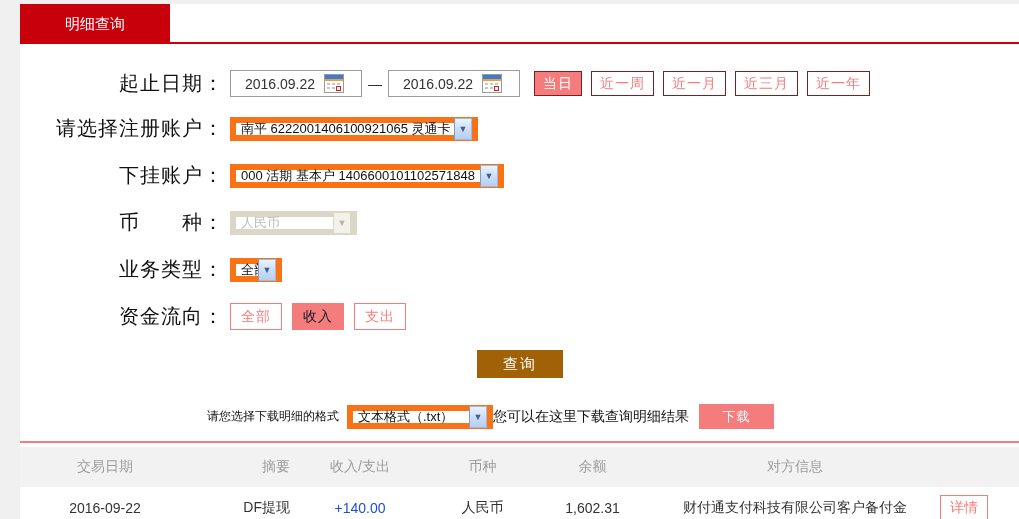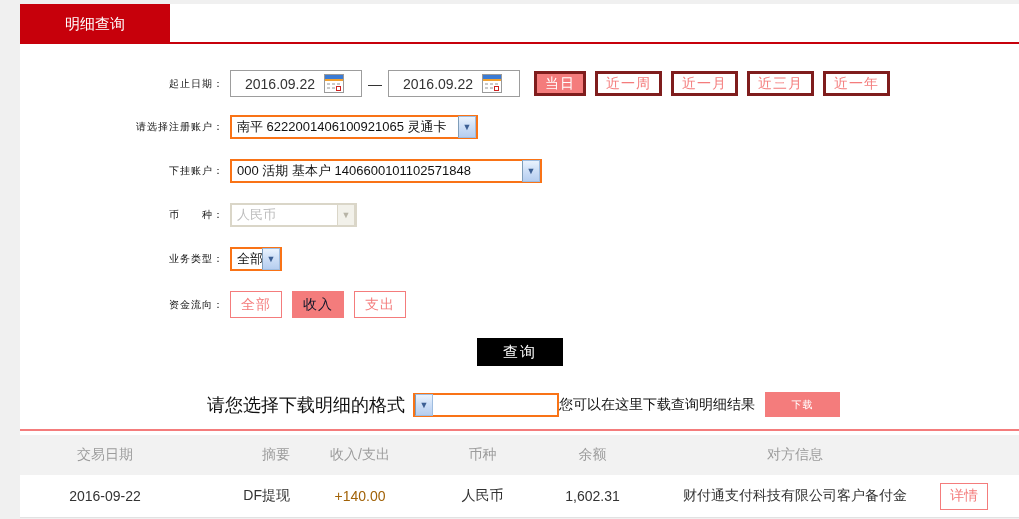--- a/index.html
+++ b/index.html
@@ -20,45 +20,45 @@
   .tab {
     width:150px; height:40px; background:#c7000b; color:#fff;
     display:flex; align-items:center; justify-content:center;
     font-size:15px; cursor:pointer;
   }
   
   .form { padding-top:26px; }
   .form-row { display:flex; align-items:center; margin-bottom:20px; }
   .row-date { margin-bottom:18px; }
   .form-label {
-    width:210px; text-align:right; font-size:10px; color:#111;
+    width:210px; text-align:right; font-size:20px; color:#111;
     padding-right:6px; flex-shrink:0; letter-spacing:1px;
   }
   
   .date-box {
     width:132px; height:27px; border:1px solid #9d9d9d; background:#fff;
     display:flex; align-items:center; padding:0 17px 0 14px;
     font-size:14px; color:#333;
   }
   .date-text { flex:1; }
   .date-sep { margin:0 6px; color:#333; font-size:14px; }
   .cal-icon { width:20px; height:19px; display:block; cursor:pointer; }
   
   .quick-group { display:flex; align-items:center; margin-left:14px; }
   .btn-quick {
     height:25px; padding:0 8px; margin-right:9px;
-    border:3px solid #7f1d1d; color:#f47c7c; background:#fff;
+    border:1px solid #7f1d1d; color:#f47c7c; background:#fff;
     font-size:14px; display:flex; align-items:center; cursor:pointer;
     letter-spacing:1px;
   }
   .btn-quick.active { background:#f47c7c; color:#fff; }
   
   .sel {
     display:inline-flex; align-items:center; height:24px;
-    border:2px solid #f97316; background:#fff; cursor:pointer;
+    border:6px solid #f97316; background:#fff; cursor:pointer;
   }
   .sel-text { flex:1; padding:0 5px; font-size:13px; color:#111; white-space:nowrap; overflow:hidden; }
   .sel-arrow {
     width:18px; height:22px; flex-shrink:0;
     background:linear-gradient(#eaf3fe 0%,#cfe0f7 45%,#b6cef0 100%);
     border:1px solid #9ebcdf; border-left:1px solid #7f9db9;
     color:#3c5f94; font-size:9px;
     display:flex; align-items:center; justify-content:center;
   }
   .sel.disabled { border-color:#dad6c8; cursor:default; }
@@ -71,52 +71,52 @@
   .btn-flow {
     height:27px; min-width:46px; padding:0 10px; margin-right:10px;
     border:1px solid #f47c7c; color:#f47c7c; background:#fff;
     font-size:14px; display:flex; align-items:center; justify-content:center;
     cursor:pointer; letter-spacing:1px;
   }
   .btn-flow.active { background:#f47c7c; color:#0f172a; }
   
   .query-row { display:flex; justify-content:center; margin:15px 0 0 0; }
   .btn-query {
-    width:86px; height:28px; background:#000000; color:#fff; border:none;
+    width:86px; height:28px; background:#a16207; color:#fff; border:none;
     font-size:15px; display:flex; align-items:center; justify-content:center;
     cursor:pointer; letter-spacing:2px;
   }
   
   .dl-row { display:flex; align-items:center; margin-top:26px; padding-left:187px; }
-  .dl-label { font-size:18px; color:#111; margin-right:8px;font-family:Liberation Mono, monospace; }
+  .dl-label { font-size:12px; color:#111; margin-right:8px;font-family:Liberation Mono, monospace; }
   .dl-hint { font-size:14px; color:#111; margin-right:10px; }
   .btn-download {
     width:75px; height:25px; background:#f47c7c; color:#fff; border:none;
-    font-size:10px; display:flex; align-items:center; justify-content:center;
+    font-size:13px; display:flex; align-items:center; justify-content:center;
     cursor:pointer; letter-spacing:1px;
   }
   .pink-divider { border-top:2px solid #f47c7c; margin-top:12px; }
   
   .tbl { width:100%; margin-top:4px; font-size:14px; }
   .tbl-head {
     display:flex; align-items:center; height:40px;
     background:#f2f2f2; color:#9c9c9c;
   }
   .tbl-row {
     display:flex; align-items:center; height:43px;
     background:#fff; color:#333; border-bottom:1px solid #e2e2e2;
   }
   .c1 { width:170px; text-align:center; }
   .c2 { width:100px; text-align:right; }
   .c3 { width:140px; text-align:center; }
   .c4 { width:105px; text-align:center; }
   .c5 { width:115px; text-align:center; }
   .c6 { width:290px; text-align:center; }
   .c7 { width:80px; display:flex; justify-content:flex-start; }
-  .amount-pos { color:#a16207; }
+  .amount-pos { color:#1d4ed8; }
   .btn-detail {
     height:27px; padding:0 9px; border:1px solid #f47c7c; color:#f47c7c;
     background:#fff; font-size:14px; display:flex; align-items:center;
     cursor:pointer;
   }
 </style>
 </head>
 <body>
 
 <div class="content">
@@ -174,21 +174,21 @@
     <div class="form-row">
       <div class="form-label">请选择注册账户：</div>
       <div class="sel" style="width:248px">
         <span class="sel-text">南平 6222001406100921065 灵通卡</span>
         <span class="sel-arrow">▼</span>
       </div>
     </div>
 
     <div class="form-row">
       <div class="form-label">下挂账户：</div>
-      <div class="sel" style="width:312px">
+      <div class="sel" style="width:274px">
         <span class="sel-text">000 活期 基本户 1406600101102571848</span>
         <span class="sel-arrow">▼</span>
       </div>
     </div>
 
     <div class="form-row">
       <div class="form-label">币　　种：</div>
       <div class="sel disabled" style="width:127px">
         <span class="sel-text">人民币</span>
         <span class="sel-arrow">▼</span>
@@ -212,20 +212,21 @@
       </div>
     </div>
 
     <div class="query-row">
       <button class="btn-query">查询</button>
     </div>
 
     <div class="dl-row">
       <span class="dl-label">请您选择下载明细的格式</span>
       <div class="sel" style="width:146px">
+        <span class="sel-text">文本格式（.txt）</span>
         <span class="sel-arrow">▼</span>
       </div>
       <span class="dl-hint">您可以在这里下载查询明细结果</span>
       <button class="btn-download">下载</button>
     </div>
 
     <div class="pink-divider"></div>
   </div>
 
   <div class="tbl">

